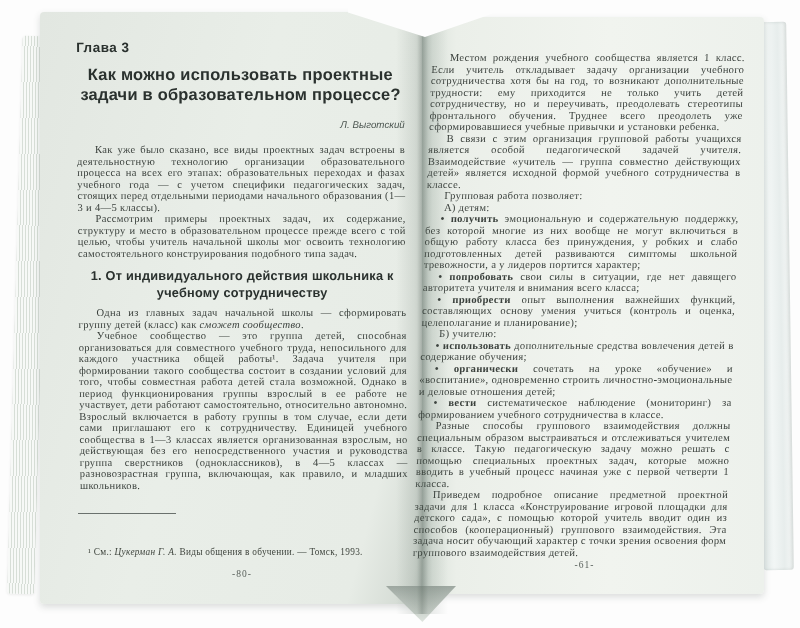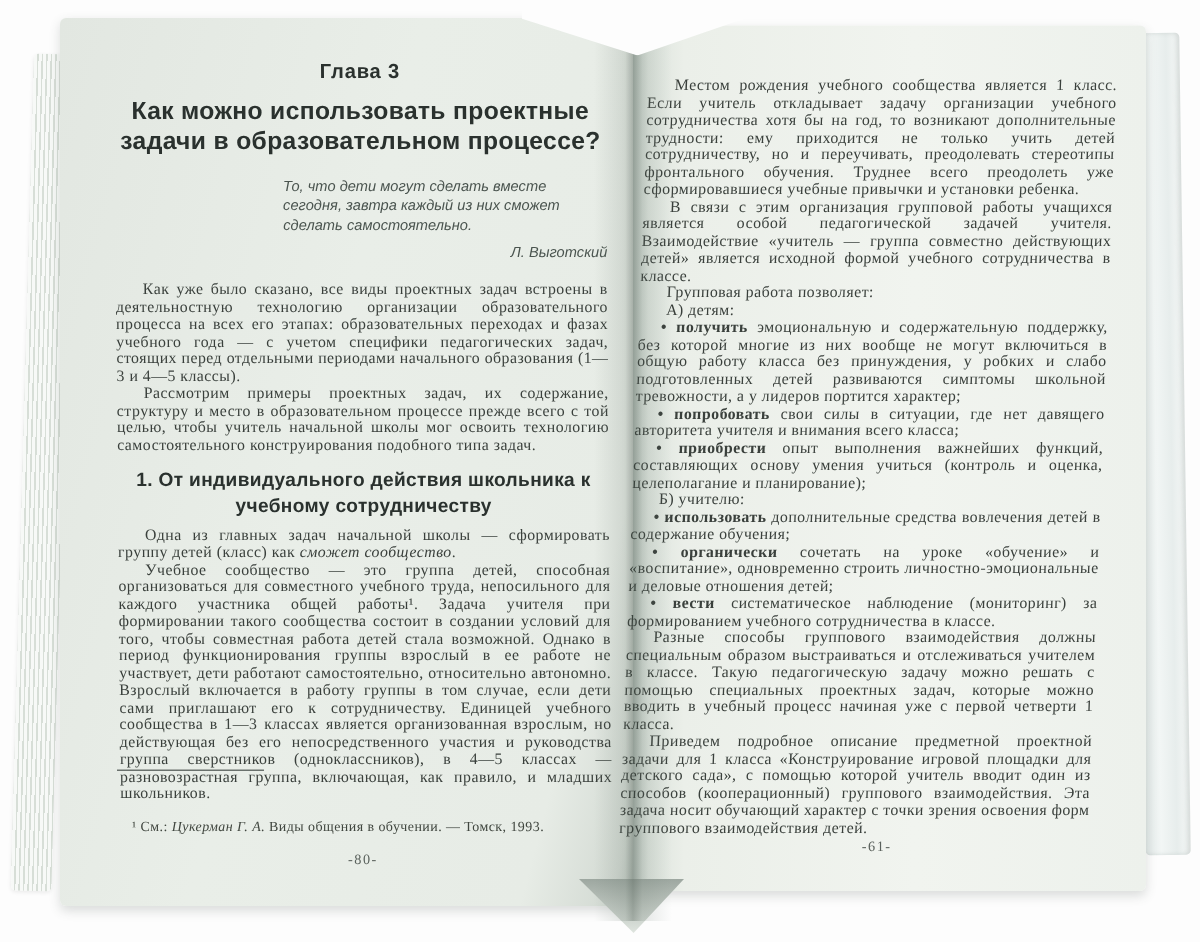--- a/index.html
+++ b/index.html
@@ -29,21 +29,21 @@
     clip-path:polygon(0 0,100% 0,100% 26%,52% 100%,0 26%);}
   .v-bottom{position:absolute;left:386px;top:586px;width:70px;height:36px;z-index:1;
     background:linear-gradient(to bottom,#9dA7a0,#dfe5df);
     clip-path:polygon(0 0,100% 0,52% 100%);}
 
   
   .text-col{position:absolute;color:#3a403c;}
   .left-col{left:38px;top:28px;width:328px;transform:skewX(.5deg);}
   .right-col{left:10px;top:35px;width:313px;transform:skewX(-2.2deg);transform-origin:top left;}
 
-  .chapter{margin:0 0 9px;text-align:center;font:bold 13.5px "Liberation Sans",sans-serif;color:#2a312e;letter-spacing:.5px;}
+  .chapter{margin:0 0 9px;font:bold 13.5px "Liberation Sans",sans-serif;color:#2a312e;letter-spacing:.5px;}
   .title{margin:0 0 13px;text-align:center;font:bold 16.5px/1.24 "Liberation Sans",sans-serif;color:#2a312e;letter-spacing:.2px;}
   .epigraph{margin:0 0 13px 112px;font:italic 9.8px/1.34 "Liberation Sans",sans-serif;color:#4a544f;}
   .epigraph .author{text-align:right;margin-top:5px;}
   .section-heading{margin:9px 0 6px;font:bold 12.8px/1.3 "Liberation Sans",sans-serif;color:#2a312e;letter-spacing:.2px;text-align:center;}
 
   .para{margin:0;text-align:justify;text-indent:18px;
     font:10.6px/11.5px "Liberation Serif",serif;letter-spacing:.3px;color:#3a403c;hyphens:auto;}
   .para.label{text-indent:18px;}
   .para.bullet{text-indent:15px;}
   .para .dot{font-weight:bold;}
@@ -65,21 +65,20 @@
 <div class="book">
 
   <div class="edge-left"></div>
   <div class="edge-right"></div>
 
   <div class="page page-left">
     <div class="text-col left-col">
       <h3 class="chapter">Глава 3</h3>
       <h2 class="title">Как можно использовать проектные задачи в образовательном процессе?</h2>
       <div class="epigraph">
-        <div>То, что дети могут сделать вместе сегодня, завтра каждый из них сможет сделать самостоятельно.</div>
         <div class="author">Л. Выготский</div>
       </div>
       <div>
           <p class="para body">Как уже было сказано, все виды проектных задач встроены в деятельностную технологию организации образовательного процесса на всех его этапах: образовательных переходах и фазах учебного года — с учетом специфики педагогических задач, стоящих перед отдельными периодами начального образования (1—3 и 4—5 классы).</p>
           <p class="para body">Рассмотрим примеры проектных задач, их содержание, структуру и место в образовательном процессе прежде всего с той целью, чтобы учитель начальной школы мог освоить технологию самостоятельного конструирования подобного типа задач.</p>
         </div>
       <h4 class="section-heading">1. От индивидуального действия школьника к учебному сотрудничеству</h4>
       <div>
           <p class="para body"><span>Одна из главных задач начальной школы — сформировать группу детей (класс) как </span><i>сможет сообщество</i><span>.</span></p>
           <p class="para body">Учебное сообщество — это группа детей, способная организоваться для совместного учебного труда, непосильного для каждого участника общей работы¹. Задача учителя при формировании такого сообщества состоит в создании условий для того, чтобы совместная работа детей стала возможной. Однако в период функционирования группы взрослый в ее работе не участвует, дети работают самостоятельно, относительно автономно. Взрослый включается в работу группы в том случае, если дети сами приглашают его к сотрудничеству. Единицей учебного сообщества в 1—3 классах является организованная взрослым, но действующая без его непосредственного участия и руководства группа сверстников (одноклассников), в 4—5 классах — разновозрастная группа, включающая, как правило, и младших школьников.</p>

